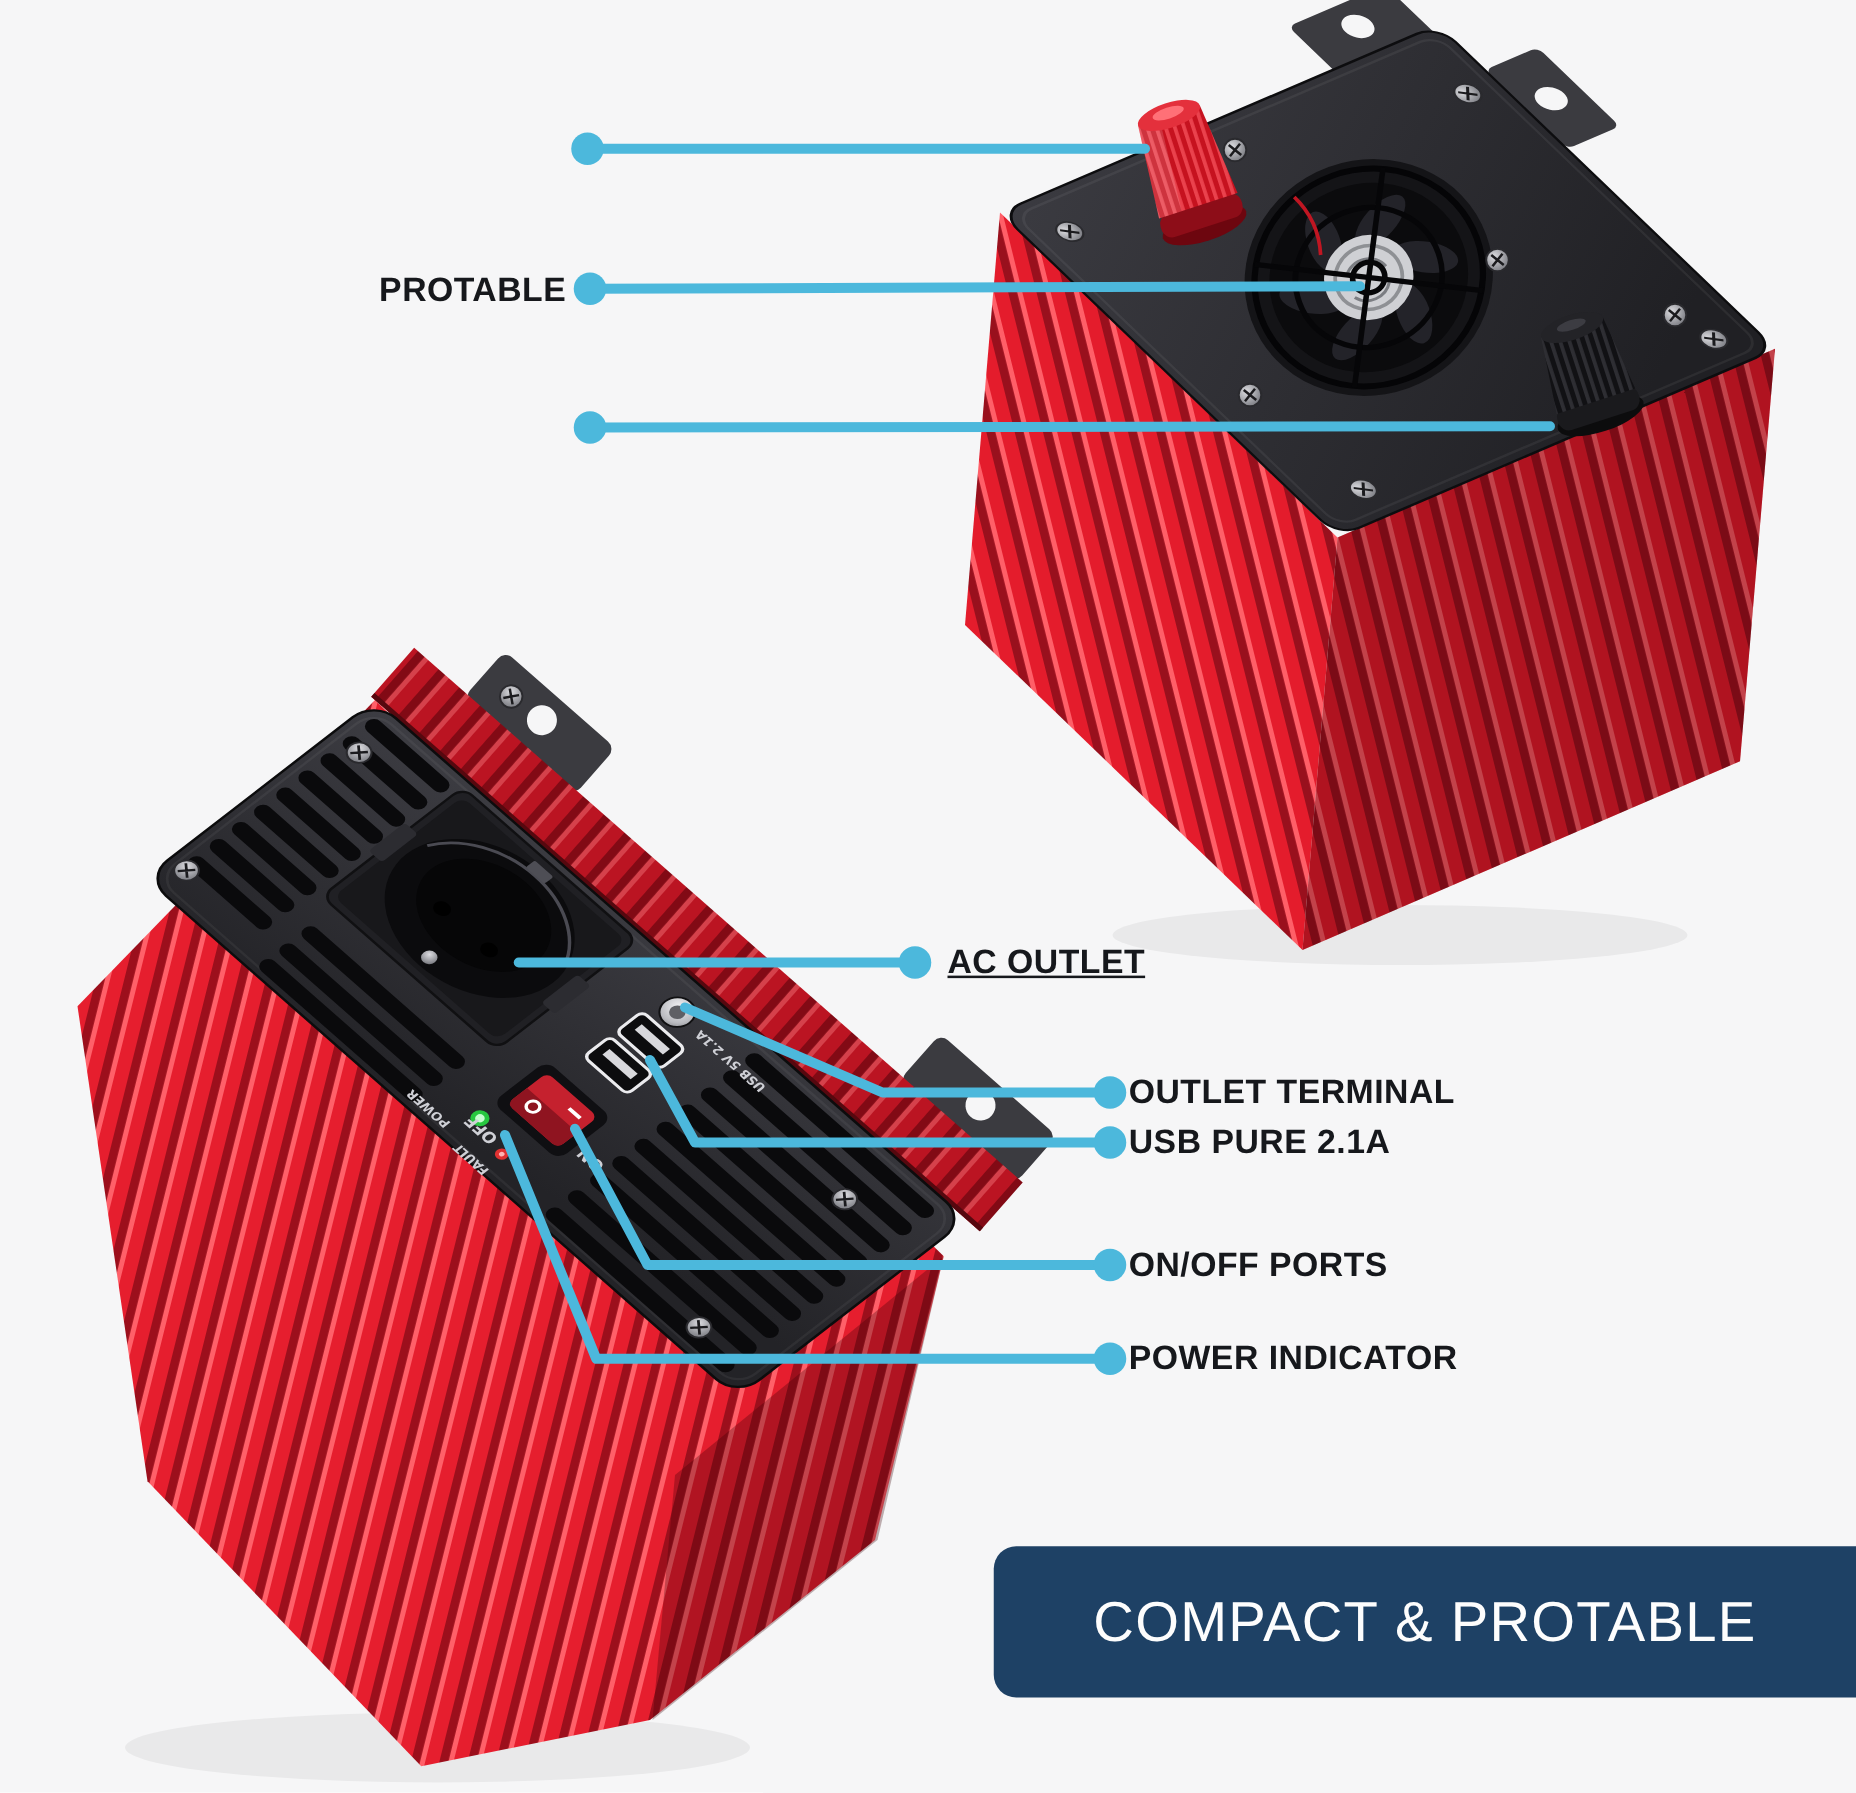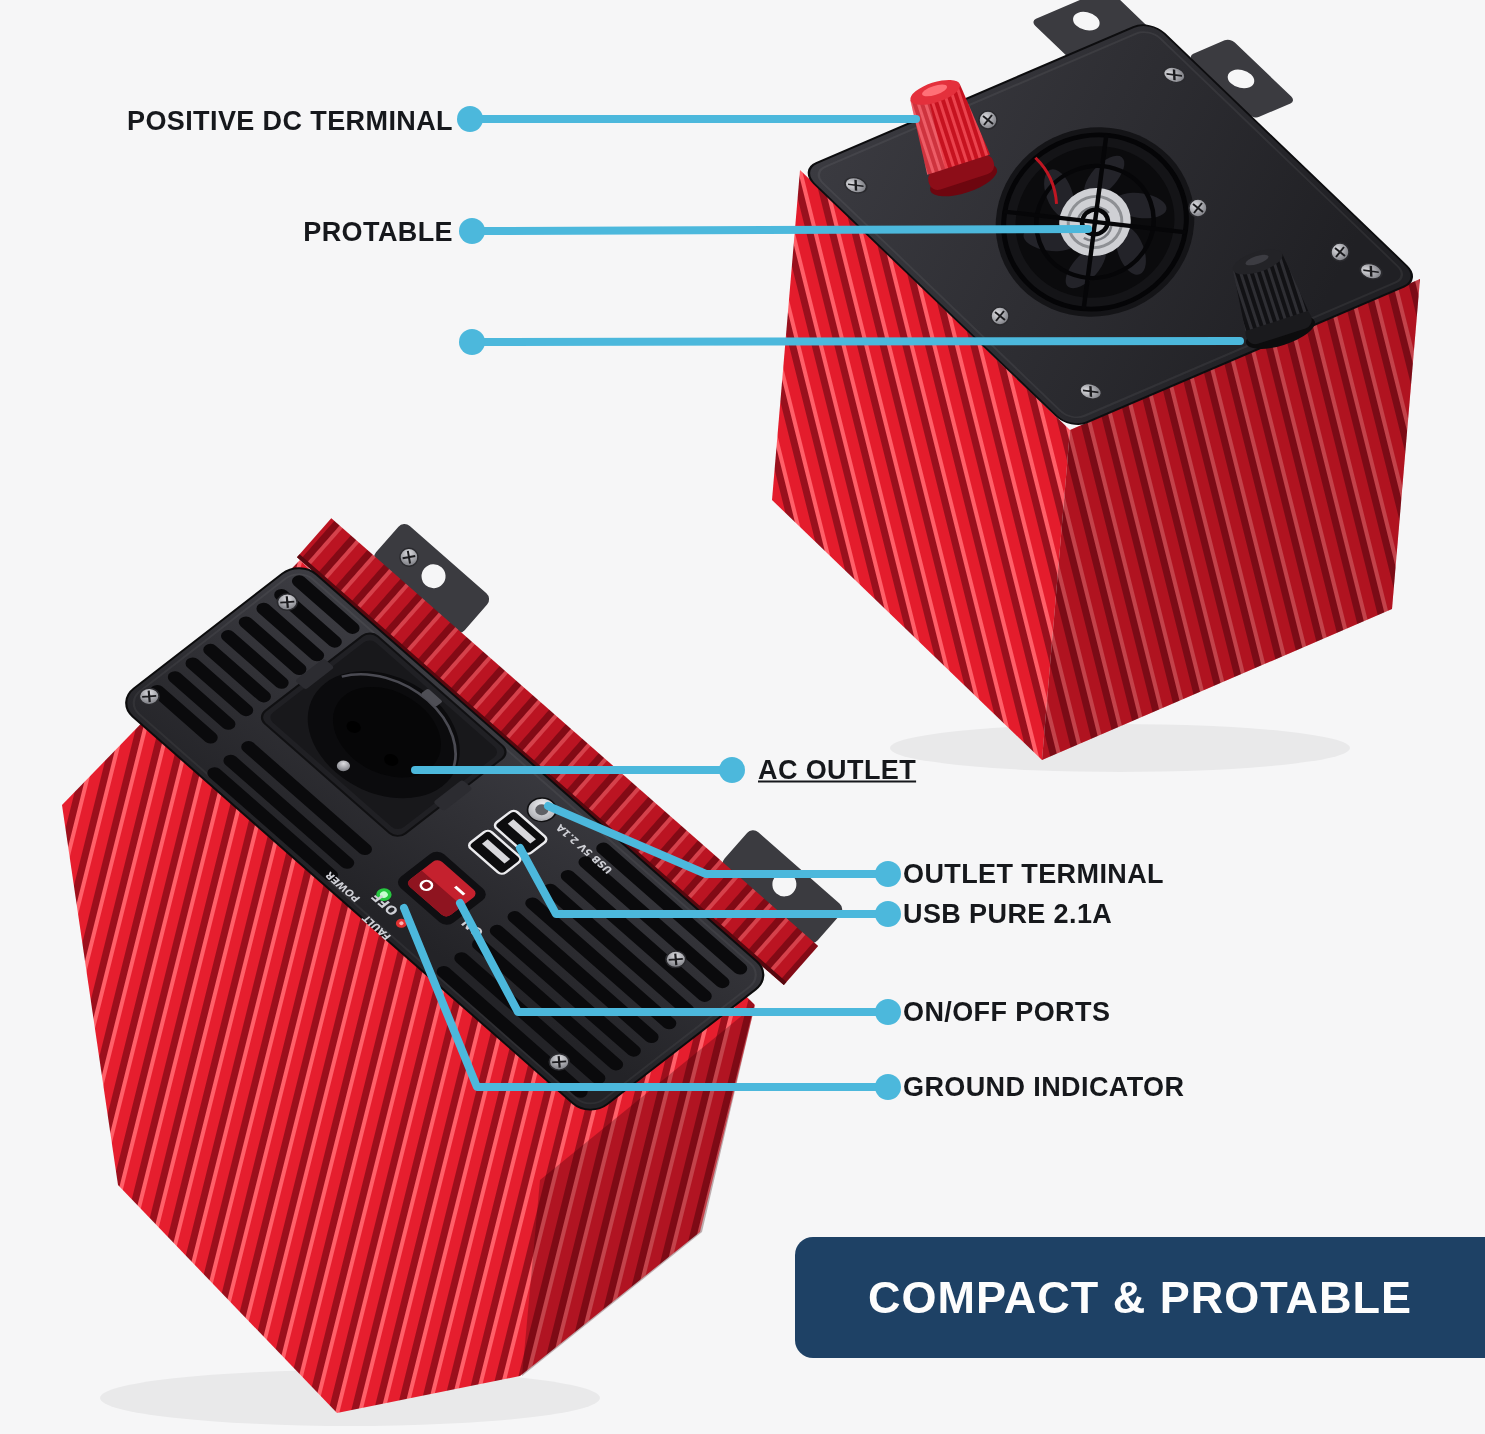--- a/index.html
+++ b/index.html
@@ -13,21 +13,21 @@
     font-weight:700;font-size:27px;letter-spacing:.4px;color:#16181c;
     white-space:nowrap;
   }
   .lab-right-align{right:1032px;text-align:right;}
   .lab-left-align{left:903px;}
   #label-ac{left:758px;text-decoration:underline;}
   #banner{
     position:absolute;left:795px;top:1237px;width:690px;height:121px;
     background:#1e4165;border-radius:18px 0 0 18px;
     display:flex;align-items:center;justify-content:center;
-    color:#fdfdfd;font-weight:700;font-size:45px;letter-spacing:1px;
+    color:#fdfdfd;font-weight:400;font-size:45px;letter-spacing:1px;
     white-space:nowrap;
   }
   svg text{font-family:"DejaVu Sans",sans-serif;}
   .lcdtxt{font-family:"DejaVu Sans Mono",monospace;font-weight:bold;fill:#f0f5ff;}
   .lcdlab{font-family:"DejaVu Sans",sans-serif;fill:#0d3aa0;}
   .bandtxt{font-style:italic;font-weight:bold;fill:#ffffff;}
   .spectxt{fill:#e8e9ee;font-family:"DejaVu Sans Mono",monospace;}
   .paneltxt{fill:#cfd0d6;font-weight:bold;}
 </style>
 </head>
@@ -361,22 +361,21 @@
     <circle cx="472" cy="231" r="13"></circle>
     <circle cx="472" cy="342" r="13"></circle>
     <circle cx="732" cy="770" r="13"></circle>
     <circle cx="888" cy="874" r="13"></circle>
     <circle cx="888" cy="914" r="13"></circle>
     <circle cx="888" cy="1012" r="13"></circle>
     <circle cx="888" cy="1087" r="13"></circle>
   </g>
 </svg>
 
-<div class="callout-label lab-right-align" style="top:121px">POSITIVE DC TERMINAL</div>
 <div class="callout-label lab-right-align" style="top:232px">PROTABLE</div>
 <div class="callout-label" id="label-ac" style="top:770px">AC OUTLET</div>
 <div class="callout-label lab-left-align" style="top:874px">OUTLET TERMINAL</div>
 <div class="callout-label lab-left-align" style="top:914px">USB PURE 2.1A</div>
 <div class="callout-label lab-left-align" style="top:1012px">ON/OFF PORTS</div>
-<div class="callout-label lab-left-align" style="top:1087px">GROUND INDICATOR</div>
+<div class="callout-label lab-left-align" style="top:1087px">POWER INDICATOR</div>
 
 <div id="banner">COMPACT &amp; PROTABLE</div>
 </div>
 
 </body></html>

